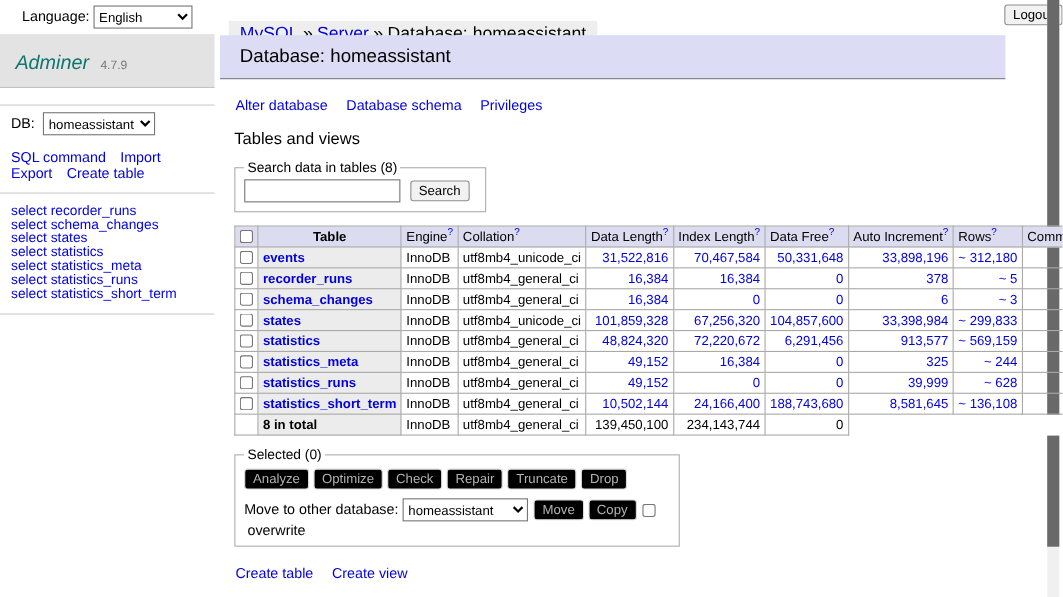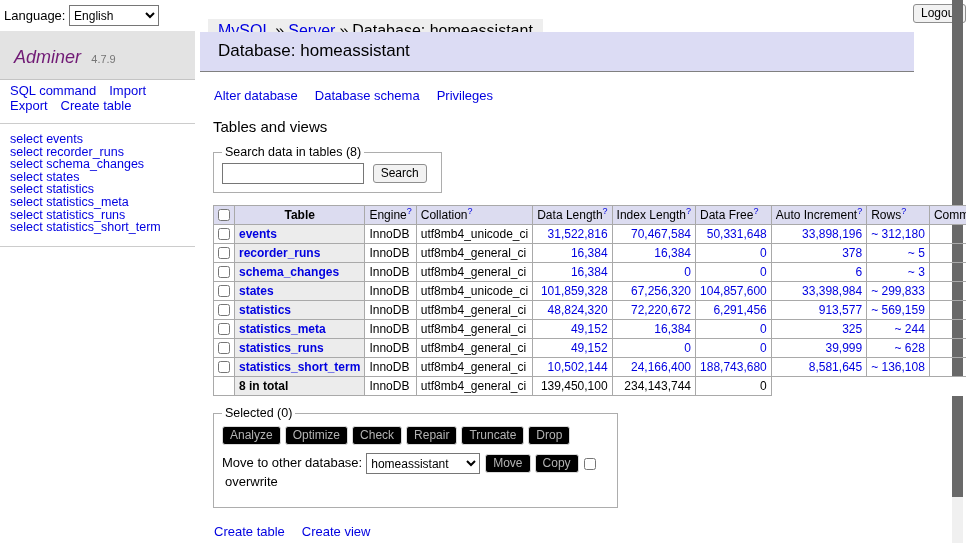--- a/index.html
+++ b/index.html
@@ -5,27 +5,27 @@
   * { box-sizing: content-box; }
   html,body { margin:0; padding:0; }
   body {
     width:966px; height:543px; overflow:hidden; position:relative;
     background:#fff; color:#000;
     font-family:"Liberation Sans","DejaVu Sans",sans-serif; font-size:13px;
   }
   a { color:#0000e0; text-decoration:none; cursor:pointer; }
 
   
-  #lang { position:absolute; left:4px; top:5px; }
+  #lang { position:absolute; left:20px; top:5px; }
   #lang select { width:88px; height:19px; font-size:12px; border:1px solid #767676; background:#fff; font-family:inherit; }
 
   
   #menu { position:absolute; left:0; top:31px; width:195px; }
   #menu h1 { margin:0; background:#e3e3e3; border-bottom:1px solid #c4c4c4; padding:8px 14px 9px; font-weight:normal; }
-  .app-name { font-style:italic; font-size:18px; color:#701a75; }
+  .app-name { font-style:italic; font-size:18px; color:#0f766e; }
   .app-version { font-size:11px; color:#767676; margin-left:3px; }
   .db-section { border-top:1px solid #ccc; margin-top:15px; padding:6px 10px 9px; }
   .db-section select { width:100px; height:19px; font-size:12px; border:1px solid #767676; background:#fff; font-family:inherit; margin-left:4px; }
   .links-section { padding:3px 10px 10px; border-bottom:1px solid #ccc; line-height:15px; }
   .links-section a { margin-right:13px; display:inline-block; }
   .tables-section { padding:9px 10px 12px; border-bottom:1px solid #ccc; }
   .tables-section a { display:block; font-size:12.5px; line-height:12.6px; }
 
   
   #breadcrumb { position:absolute; left:208px; top:3px; background:#eee; padding:3px 10px 4px; font-size:16px; white-space:nowrap; }
@@ -60,21 +60,21 @@
   sup.help { font-size:9px; line-height:0; }
   td.check { width:14px; text-align:center; padding:0 3px; }
   th.name { background:#ececec; text-align:left; }
   th.name a { font-weight:bold; }
   td.num { text-align:right; }
   th.total-label { background:#ececec; text-align:left; font-weight:bold; }
   td.totnum { text-align:right; }
   td.blank { border:none; background:#fff; }
   input[type=checkbox] { width:12px; height:12px; margin:1px; vertical-align:middle; }
 
-  #selected-fieldset { width:405px; box-sizing:border-box; padding:6px 8px 18px; }
+  #selected-fieldset { width:405px; box-sizing:border-box; padding:6px 8px 7px; }
   .sel-buttons .btn { margin-right:4px; }
   .move-row { margin-top:8px; }
   .move-row select { width:112px; height:19px; font-size:12px; border:1px solid #767676; background:#fff; font-family:inherit; margin:0 5px 0 4px; vertical-align:middle; }
   .move-row .btn { margin-right:4px;text-align:center; }
   .ovw { margin-left:3px; }
 </style>
 </head>
 <body>
 
 <div id="lang">
@@ -90,25 +90,30 @@
 
 <div id="logout-wrap">
   <button class="btn">Logout</button>
 </div>
 
 <div id="menu">
   <h1>
     <span class="app-name">Adminer</span>
     <span class="app-version">4.7.9</span>
   </h1>
+  <div class="db-section">
+    <span>DB:</span>
+    <select>
+      <option>homeassistant</option>
+    </select>
+  </div>
   <div class="links-section">
     <a>SQL command</a><a>Import</a><a>Export</a><a>Create table</a>
   </div>
   <div class="tables-section">
-      <a>select events</a>
       <a>select recorder_runs</a>
       <a>select schema_changes</a>
       <a>select states</a>
       <a>select statistics</a>
       <a>select statistics_meta</a>
       <a>select statistics_runs</a>
       <a>select statistics_short_term</a>
     </div>
 </div>
 

